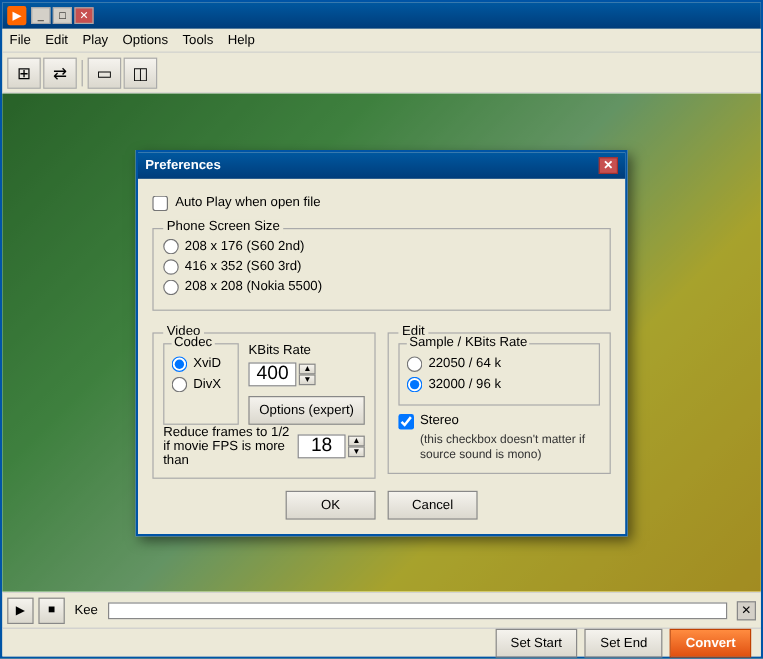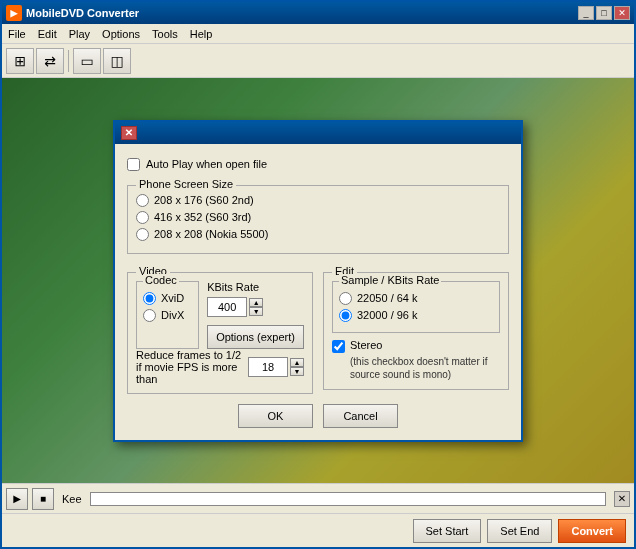--- a/index.html
+++ b/index.html
@@ -165,21 +165,21 @@
       cursor: pointer;
       display: flex;
       align-items: center;
       justify-content: center;
       font-size: 10px;
     }
 
     
     .action-bar {
       background: #ece9d8;
-      height: 34px;
+      height: 24px;
       display: flex;
       align-items: center;
       justify-content: flex-end;
       padding: 0 8px;
       border-top: 1px solid #ccc;
       gap: 6px;
       flex-shrink: 0;
     }
     .action-btn {
       height: 24px;
@@ -336,21 +336,21 @@
       display: flex;
       align-items: center;
       gap: 2px;
     }
     .spinner-input {
       width: 40px;
       height: 20px;
       border: 1px solid #888;
       background: white;
       text-align: center;
-      font-size: 11px;
+      font-size: 16px;
       font-family: Tahoma, Arial, sans-serif;
     }
     .spinner-arrows {
       display: flex;
       flex-direction: column;
     }
     .spin-arrow {
       width: 14px;
       height: 9px;
       border: 1px solid #888;
@@ -448,21 +448,20 @@
   </style>
 </head>
 <body>
 
 <div class="app-window">
 
   <div class="title-bar">
     <div class="title-bar-icon">
       <span>▶</span>
     </div>
-    <span class="title-bar-text">MobileDVD Converter</span>
     <div class="title-bar-buttons">
       <button class="title-btn">_</button>
       <button class="title-btn">□</button>
       <button class="title-btn close">✕</button>
     </div>
   </div>
 
   <div class="menu-bar">
     <span class="menu-item">File</span>
     <span class="menu-item">Edit</span>
@@ -479,20 +478,21 @@
     <button class="toolbar-btn">▭</button>
     <button class="toolbar-btn">◫</button>
   </div>
 
   <div class="main-content">
 
     <div class="modal-overlay">
       <div class="preferences-dialog">
 
         <div class="dialog-title-bar">
+          <span class="dialog-title-text">Preferences</span>
           <button class="dialog-close-btn">✕</button>
         </div>
 
         <div class="dialog-body">
 
           <div class="autoplay-row">
             <input type="checkbox" style="">
             <label>Auto Play when open file</label>
           </div>
 

